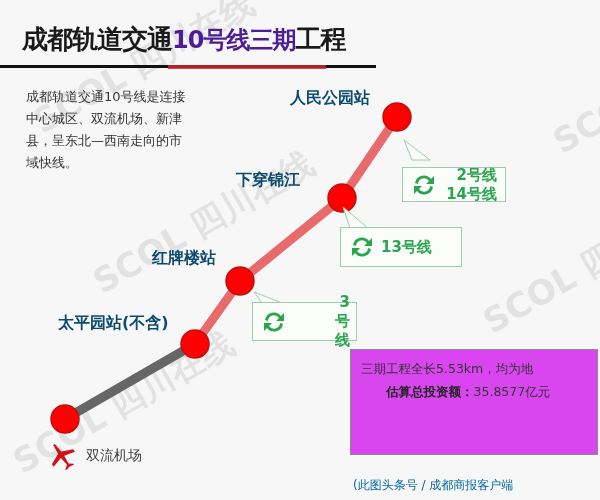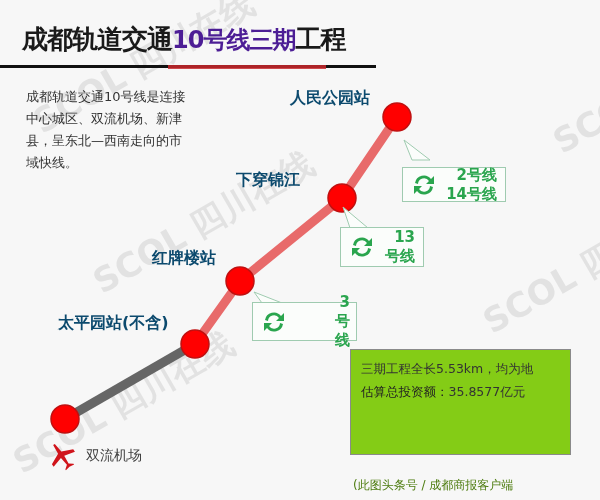--- a/index.html
+++ b/index.html
@@ -24,26 +24,26 @@
   }
   .callout {
     background: #fbfdfb; border: 1px solid #9fcbb0; display: flex; align-items: center;
     box-sizing: border-box; padding: 0 8px;
   }
   .callout .txt {
     color: #2aa54e; font-weight: bold; font-size: 15px; line-height: 19px; text-align: right;
   }
   .callout svg { flex: none; }
   .info {
-    left: 350px; top: 349px; width: 221px; height: 106px; border: 1px solid #8a8a8a;
-    background: #84cc16; box-sizing: border-box; padding: 7px 10px;
+    left: 350px; top: 349px; width: 248px; height: 106px; border: 1px solid #8a8a8a;
+    background: #d946ef; box-sizing: border-box; padding: 7px 10px;
     font-size: 12.5px; color: #333; line-height: 23px;
   }
-  .info .bold { font-weight: normal; color: #222; }
-  .footer { left: 353px; top: 477px; font-size: 12px; color: #4d7c0f; white-space: nowrap; }
+  .info .bold { font-weight: bold; color: #222; margin-left: 25px; }
+  .footer { left: 353px; top: 477px; font-size: 12px; color: #0369a1; white-space: nowrap; }
   .airport { left: 48px; top: 441px; display: flex; align-items: center; }
   .airport-label { font-size: 14px; color: #404040; margin-left: 10px; }
   .wm { font-size: 34px; font-weight: bold; color: #e2e2e2; transform: rotate(-30deg); white-space: nowrap; }
 </style>
 </head>
 <body>
 
 <div class="abs wm" style="left:20px;top:40px;">SCOL 四川在线</div>
 <div class="abs wm" style="left:540px;top:60px;">SCOL 四川在线</div>
 <div class="abs wm" style="left:80px;top:200px;">SCOL 四川在线</div>
@@ -81,21 +81,21 @@
   <svg width="26" height="24" viewBox="0 0 26 24">
     <path d="M4 10 A9 9 0 0 1 20 6 L23 3 L23 11 L15 11 L18 8 A6 6 0 0 0 7 11 Z" fill="#2aa54e"></path>
     <path d="M22 14 A9 9 0 0 1 6 18 L3 21 L3 13 L11 13 L8 16 A6 6 0 0 0 19 13 Z" fill="#2aa54e"></path>
   </svg>
   <div class="txt">
     <div>2号线</div>
     <div>14号线</div>
   </div>
 </div>
 
-<div class="abs callout" style="left:340px;top:227px;width:84px;height:40px;">
+<div class="abs callout" style="left:340px;top:227px;width:122px;height:40px;">
   <svg width="26" height="24" viewBox="0 0 26 24">
     <path d="M4 10 A9 9 0 0 1 20 6 L23 3 L23 11 L15 11 L18 8 A6 6 0 0 0 7 11 Z" fill="#2aa54e"></path>
     <path d="M22 14 A9 9 0 0 1 6 18 L3 21 L3 13 L11 13 L8 16 A6 6 0 0 0 19 13 Z" fill="#2aa54e"></path>
   </svg>
   <div class="txt" style="margin-left:6px;">13号线</div>
 </div>
 
 <div class="abs callout" style="left:252px;top:302px;width:105px;height:39px;gap:38px;">
   <svg width="26" height="24" viewBox="0 0 26 24">
     <path d="M4 10 A9 9 0 0 1 20 6 L23 3 L23 11 L15 11 L18 8 A6 6 0 0 0 7 11 Z" fill="#2aa54e"></path>

